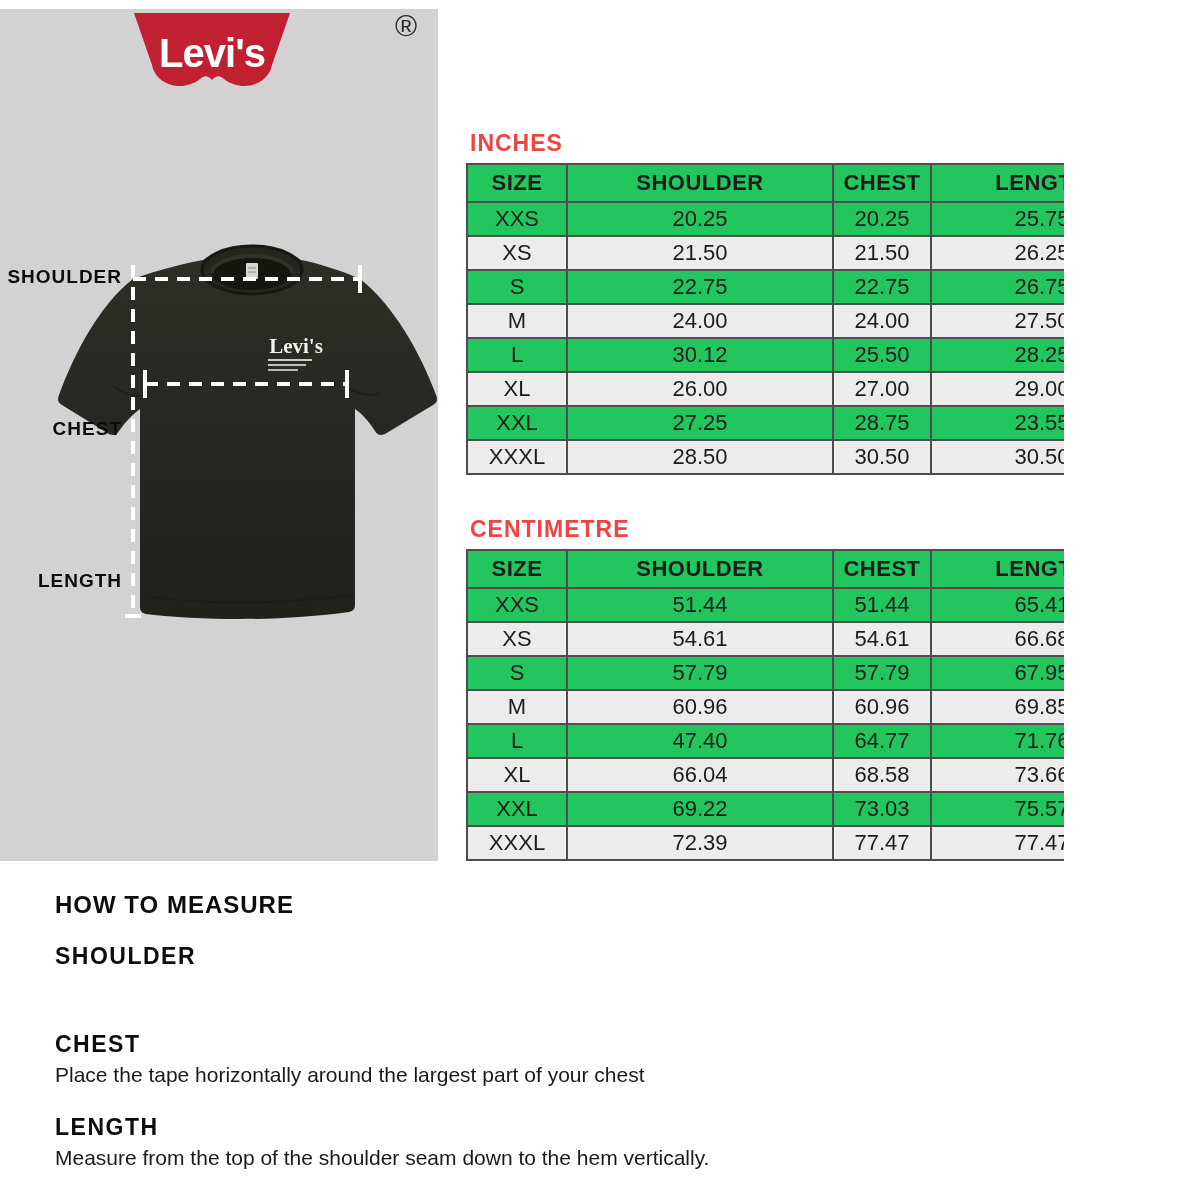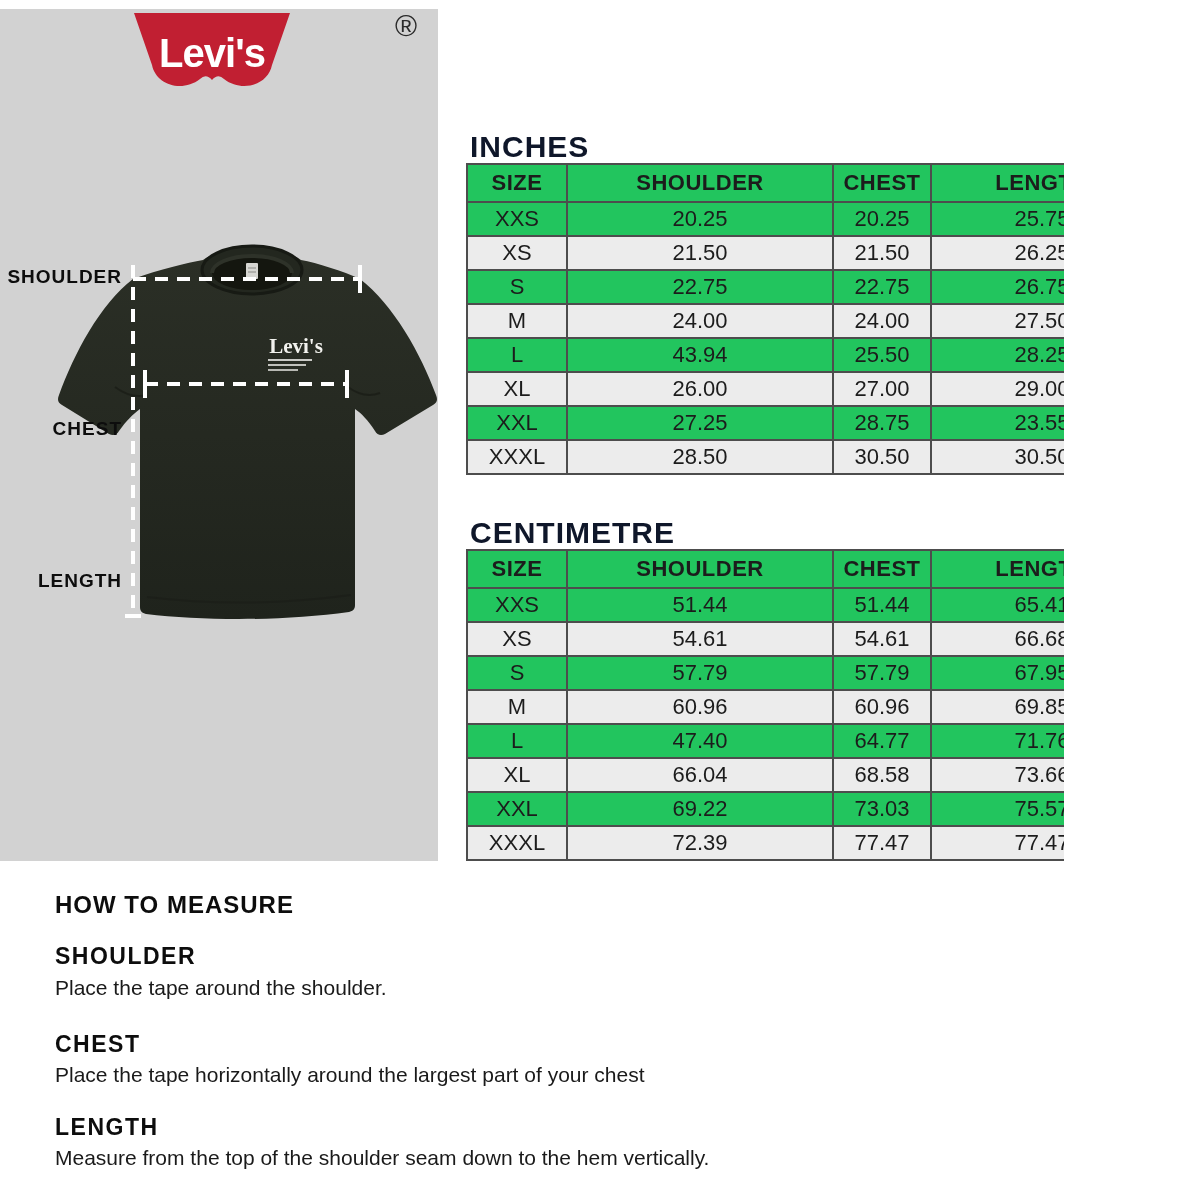--- a/index.html
+++ b/index.html
@@ -18,22 +18,22 @@
   .shirt { position:absolute; left:55px; top:228px; width:385px; height:390px; }
   .measure-label { position:absolute; left:0; width:122px; text-align:right;
     font-size:19px; font-weight:700; letter-spacing:1px; color:#0d0d0d; }
   .lbl-shoulder { top:257px; }
   .lbl-chest { top:409px; }
   .lbl-length { top:561px; }
 
   
   .title { position:absolute; left:470px; top:48px; font-size:34px; font-weight:700;
     letter-spacing:2px; color:#151515; white-space:nowrap; }
-  .section-label { position:absolute; left:470px; font-size:30px; font-weight:700;
-    letter-spacing:1px; color:#0f172a; }
+  .section-label { position:absolute; left:470px; font-size:23px; font-weight:700;
+    letter-spacing:1px; color:#ef4444; }
   .inches-label { top:121px; }
   .cm-label { top:507px; }
 
   
   table.size-table { position:absolute; left:466px; width:686px; border-collapse:collapse;
     table-layout:fixed; background:#22c55e; }
   .tbl-inches { top:154px; }
   .tbl-cm { top:540px; }
   table.size-table th, table.size-table td {
     border:2px solid #4d4d4d; text-align:center; vertical-align:middle;
@@ -172,21 +172,21 @@
           <td>26.75</td>
         </tr>
         <tr>
           <td>M</td>
           <td>24.00</td>
           <td>24.00</td>
           <td>27.50</td>
         </tr>
         <tr>
           <td>L</td>
-          <td>43.94</td>
+          <td>30.12</td>
           <td>25.50</td>
           <td>28.25</td>
         </tr>
         <tr>
           <td>XL</td>
           <td>26.00</td>
           <td>27.00</td>
           <td>29.00</td>
         </tr>
         <tr>
@@ -268,21 +268,20 @@
           <td>72.39</td>
           <td>77.47</td>
           <td>77.47</td>
         </tr>
       </tbody>
     </table>
 
   <div class="howto-title">HOW TO MEASURE</div>
 
   <div class="howto-heading h-0">SHOULDER</div>
-  <div class="howto-text t-0">Place the tape around the shoulder.</div>
 
   <div class="howto-heading h-1">CHEST</div>
   <div class="howto-text t-1">Place the tape horizontally around the largest part of your chest</div>
 
   <div class="howto-heading h-2">LENGTH</div>
   <div class="howto-text t-2">Measure from the top of the shoulder seam down to the hem vertically.</div>
 
 </div>
 
 </body></html>

